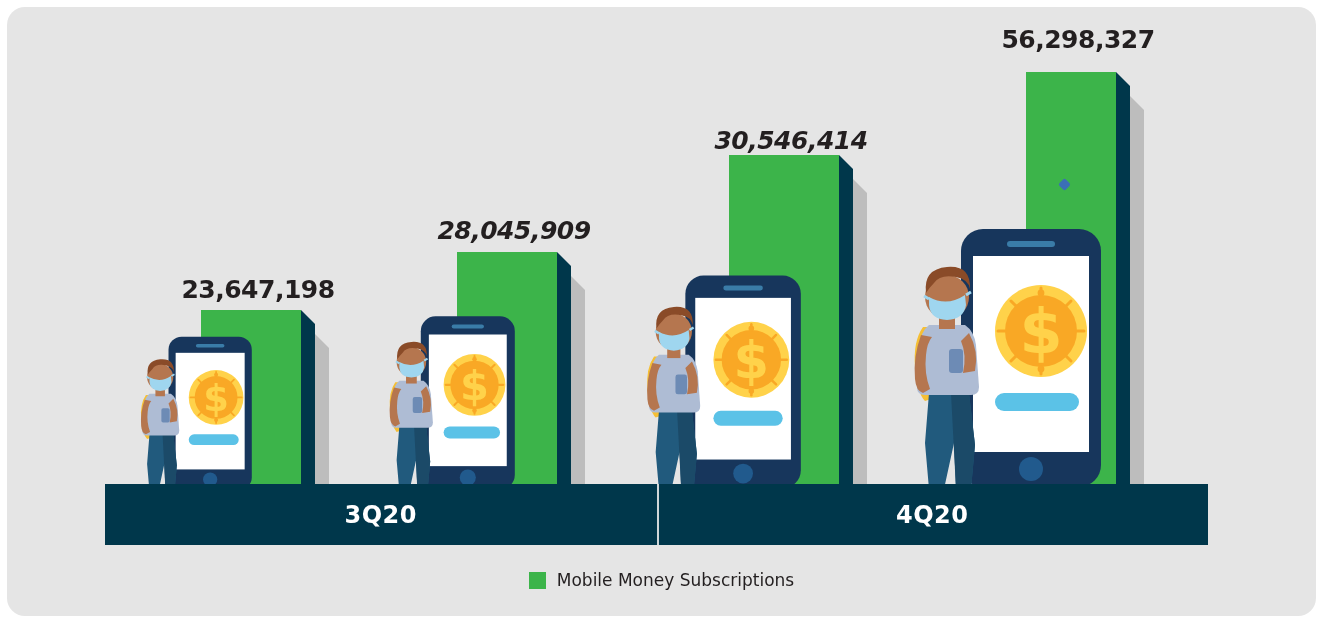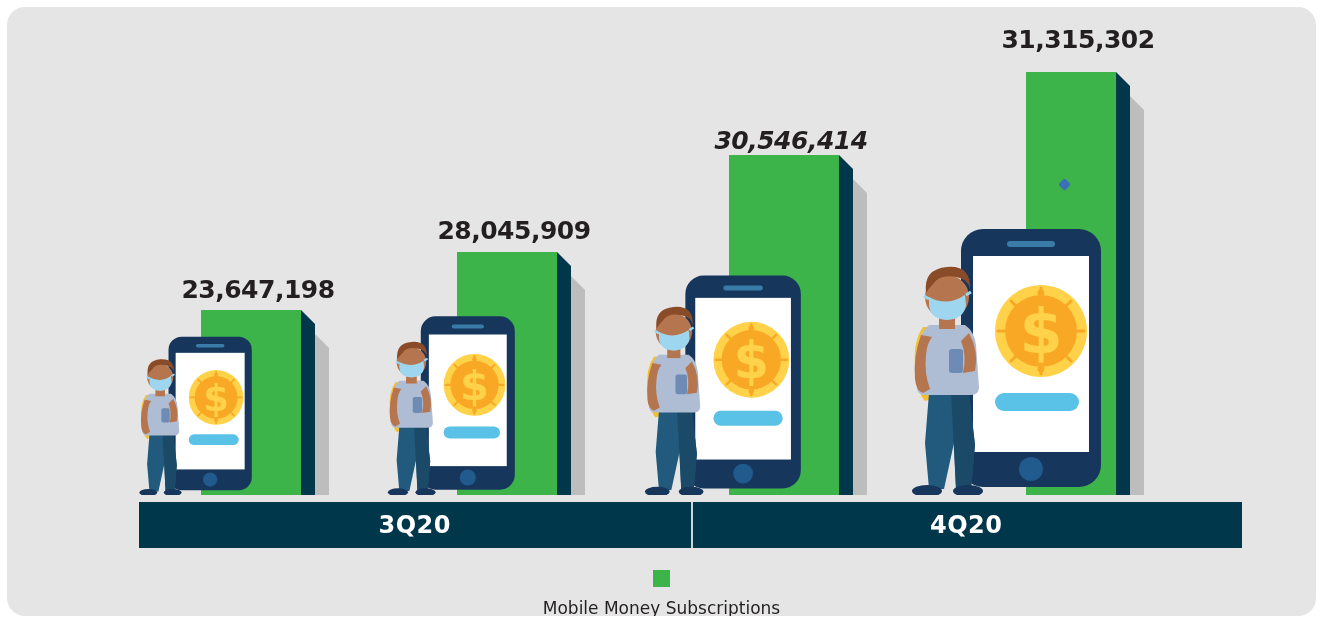--- a/index.html
+++ b/index.html
@@ -56,25 +56,24 @@
     position:absolute;
     width:9px;height:9px;
     background:#3b6fb6;
     transform:rotate(45deg);
     border-radius:2px;
   }
 
   
   #axis{
     position:absolute;
-    left:98px;top:495px;
-    width:1103px;height:46px;
+    left:98px;top:477px;
+    width:1103px;height:61px;
     background:var(--navy);
     display:flex;
-    margin-left:34px;
   }
   .axis-cell{
     flex:1 1 0;
     display:flex;align-items:center;justify-content:center;
     color:#ffffff;
     font-family:"DejaVu Sans", sans-serif;
     font-weight:bold;
     font-size:24px;
     letter-spacing:0.5px;
     position:relative;
@@ -84,21 +83,20 @@
     position:absolute;left:0;top:0;bottom:0;
     width:2px;background:#cfd6d8;
   }
 
   
   #legend{
     position:absolute;
     left:0;right:0;top:563px;
     display:flex;align-items:center;justify-content:center;
     gap:11px;
-    flex-direction:column;
   }
   #legend-swatch{width:17px;height:17px;background:var(--green);}
   #legend-label{
     font-family:"DejaVu Sans", sans-serif;
     font-size:17px;
     color:#231f20;
   }
   :root{}
   #canvas{--green:#3cb44a;--navy:#00374b;}
 </style>
@@ -117,21 +115,21 @@
       <div class="illus" style="left: 124px; width: 125px; height: 163px;">
         <svg viewBox="0 0 208 274" preserveAspectRatio="xMidYMax meet">
           <use href="#sym-illus" xlink:href="#sym-illus"></use>
         </svg>
       </div>
       <div class="bar-wrap" style="left: 450px; width: 100px; height: 243px;">
         <div class="bar-shadow" style="left: 114px; height: 233px;"></div>
         <div class="bar-side" style="left: 100px; height: 243px;"></div>
         <div class="bar-front"></div>
       </div>
-      <div class="value-label" style="left: 507px; top: 209px;">28,045,909</div>
+      <div class="value-label" style="left: 507px; top: 209px; font-style: italic;">28,045,909</div>
       <div class="illus" style="left: 372px; width: 140px; height: 184px;">
         <svg viewBox="0 0 208 274" preserveAspectRatio="xMidYMax meet">
           <use href="#sym-illus" xlink:href="#sym-illus"></use>
         </svg>
       </div>
       <div class="bar-wrap" style="left: 722px; width: 110px; height: 340px;">
         <div class="bar-shadow" style="left: 124px; height: 330px;"></div>
         <div class="bar-side" style="left: 110px; height: 340px;"></div>
         <div class="bar-front"></div>
       </div>
@@ -139,21 +137,21 @@
       <div class="illus" style="left: 627px; width: 172px; height: 226px;">
         <svg viewBox="0 0 208 274" preserveAspectRatio="xMidYMax meet">
           <use href="#sym-illus" xlink:href="#sym-illus"></use>
         </svg>
       </div>
       <div class="bar-wrap" style="left: 1019px; width: 90px; height: 423px;">
         <div class="bar-shadow" style="left: 104px; height: 413px;"></div>
         <div class="bar-side" style="left: 90px; height: 423px;"></div>
         <div class="bar-front"></div>
       </div>
-      <div class="value-label" style="left: 1071px; top: 18px;">31,315,302</div>
+      <div class="value-label" style="left: 1071px; top: 18px;">56,298,327</div>
       <div class="illus" style="left: 892px; width: 208px; height: 274px;">
         <svg viewBox="0 0 208 274" preserveAspectRatio="xMidYMax meet">
           <use href="#sym-illus" xlink:href="#sym-illus"></use>
         </svg>
       </div>
     </div>
 
   <div class="dot-artifact" style="left:1053px;top:173px;"></div>
 
   <div id="axis">

